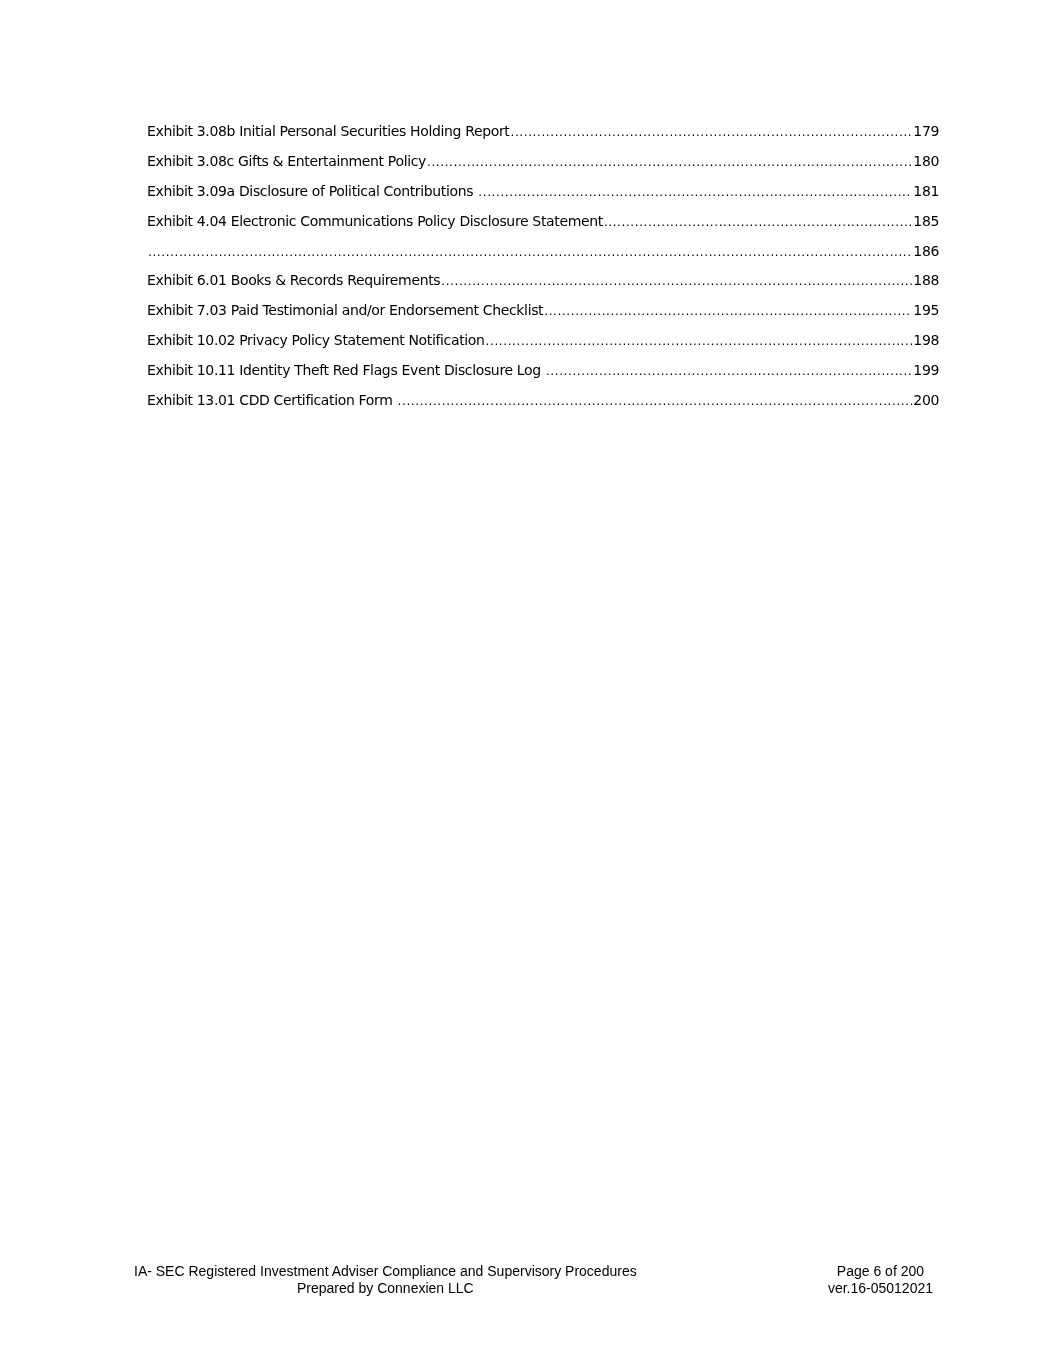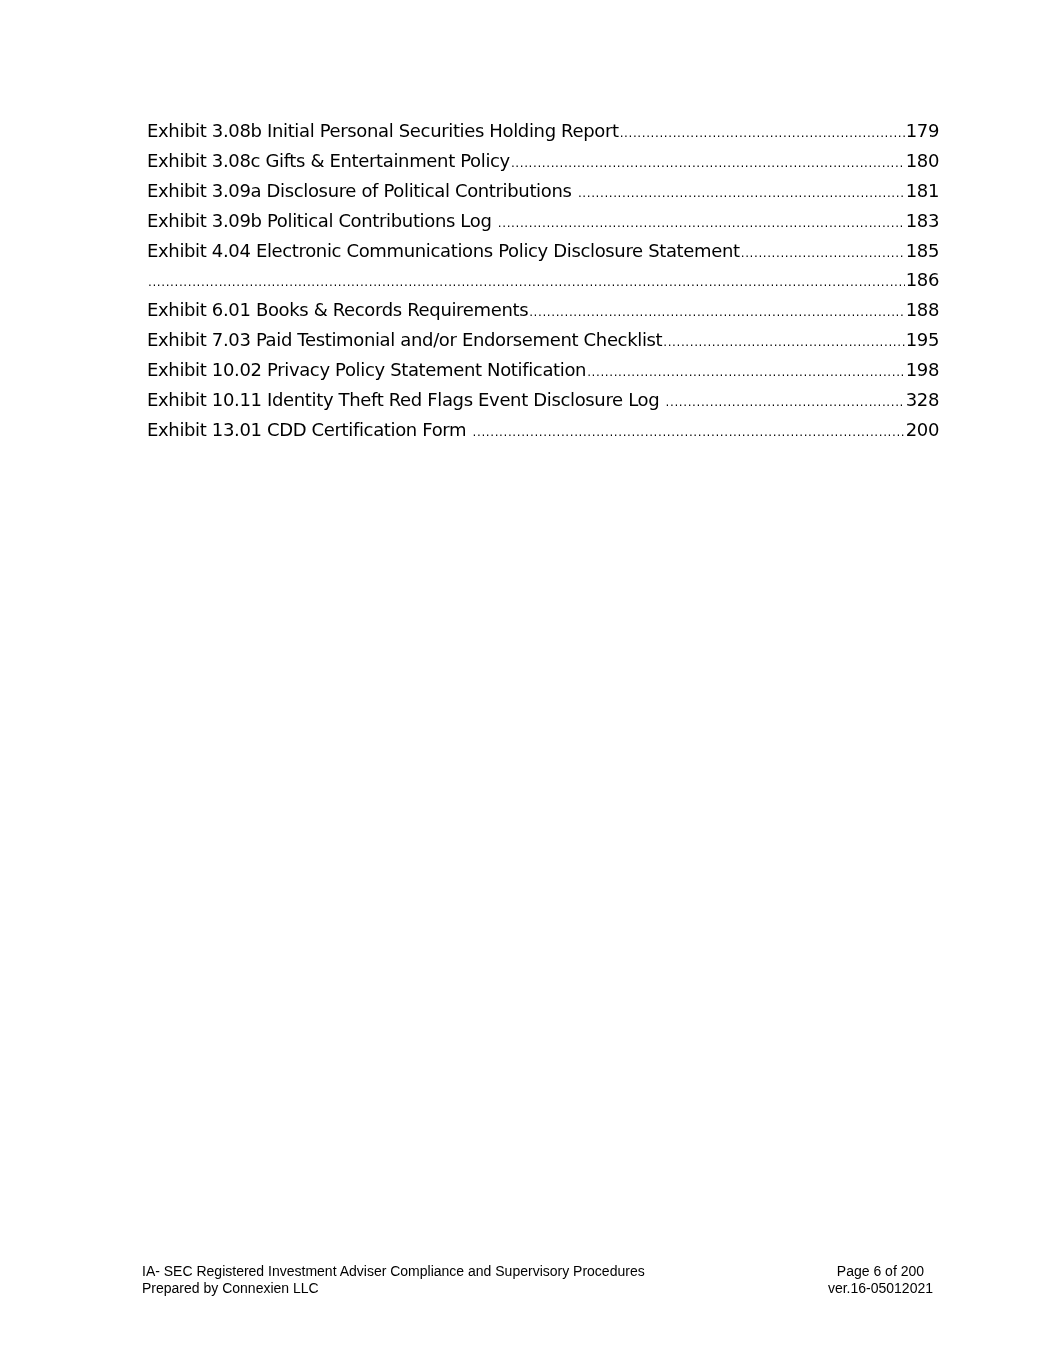--- a/index.html
+++ b/index.html
@@ -1,35 +1,35 @@
 <!DOCTYPE html>
 <html><head>
 <meta charset="utf-8">
 <style>
   html, body { margin:0; padding:0; background:#ffffff; }
   body { width:1061px; height:1361px; position:relative; overflow:hidden; color:#000; }
   .toc {
     position:absolute; left:147px; top:121px; width:792px;
-    font-family:"DejaVu Sans", sans-serif; font-size:18px; letter-spacing:-0.35px;
+    font-family:"DejaVu Sans", sans-serif; font-size:14px; letter-spacing:-0.35px;
   }
   .toc-row { display:flex; align-items:baseline; height:29.9px; line-height:20px; white-space:nowrap; }
   .toc-title { flex:0 0 auto; }
   .toc-leader {
     flex:1 1 auto; overflow:hidden; white-space:nowrap; margin:0 1px;
     letter-spacing:0.6px; font-size:12px;
   }
   .toc-leader::before {
     content:"................................................................................................................................................................................................................................................................";
   }
   .toc-page { flex:0 0 auto; text-align:left; }
   .footer {
     position:absolute; left:126px; top:1263px; width:807px;
     font-family:"Liberation Sans", sans-serif; font-size:14px; line-height:16.5px;
   }
-  .footer-left { position:absolute; left:16px; top:0; }
+  .footer-left { position:absolute; left:8px; top:0;text-align:center; }
   .footer-right { position:absolute; right:0; top:0; text-align:center; }
   .footer-right div { text-align:center; }
 </style>
 </head>
 <body>
 
 <div class="toc">
   <div class="toc-row">
     <span class="toc-title">Exhibit 3.08b Initial Personal Securities Holding Report</span>
     <span class="toc-leader"></span>
@@ -37,25 +37,20 @@
   </div>
   <div class="toc-row">
     <span class="toc-title">Exhibit 3.08c Gifts &amp; Entertainment Policy</span>
     <span class="toc-leader"></span>
     <span class="toc-page">180</span>
   </div>
   <div class="toc-row">
     <span class="toc-title" style="white-space:pre">Exhibit 3.09a Disclosure of Political Contributions </span>
     <span class="toc-leader"></span>
     <span class="toc-page">181</span>
-  </div>
-  <div class="toc-row">
-    <span class="toc-title" style="white-space:pre">Exhibit 3.09b Political Contributions Log </span>
-    <span class="toc-leader"></span>
-    <span class="toc-page">183</span>
   </div>
   <div class="toc-row">
     <span class="toc-title">Exhibit 4.04 Electronic Communications Policy Disclosure Statement</span>
     <span class="toc-leader"></span>
     <span class="toc-page">185</span>
   </div>
   <div class="toc-row">
     <span class="toc-leader"></span>
     <span class="toc-page">186</span>
   </div>
@@ -70,21 +65,21 @@
     <span class="toc-page">195</span>
   </div>
   <div class="toc-row">
     <span class="toc-title">Exhibit 10.02 Privacy Policy Statement Notification</span>
     <span class="toc-leader"></span>
     <span class="toc-page">198</span>
   </div>
   <div class="toc-row">
     <span class="toc-title" style="white-space:pre">Exhibit 10.11 Identity Theft Red Flags Event Disclosure Log </span>
     <span class="toc-leader"></span>
-    <span class="toc-page">328</span>
+    <span class="toc-page">199</span>
   </div>
   <div class="toc-row">
     <span class="toc-title" style="white-space:pre">Exhibit 13.01 CDD Certification Form </span>
     <span class="toc-leader"></span>
     <span class="toc-page">200</span>
   </div>
 </div>
 
 <div class="footer">
   <div class="footer-left">

